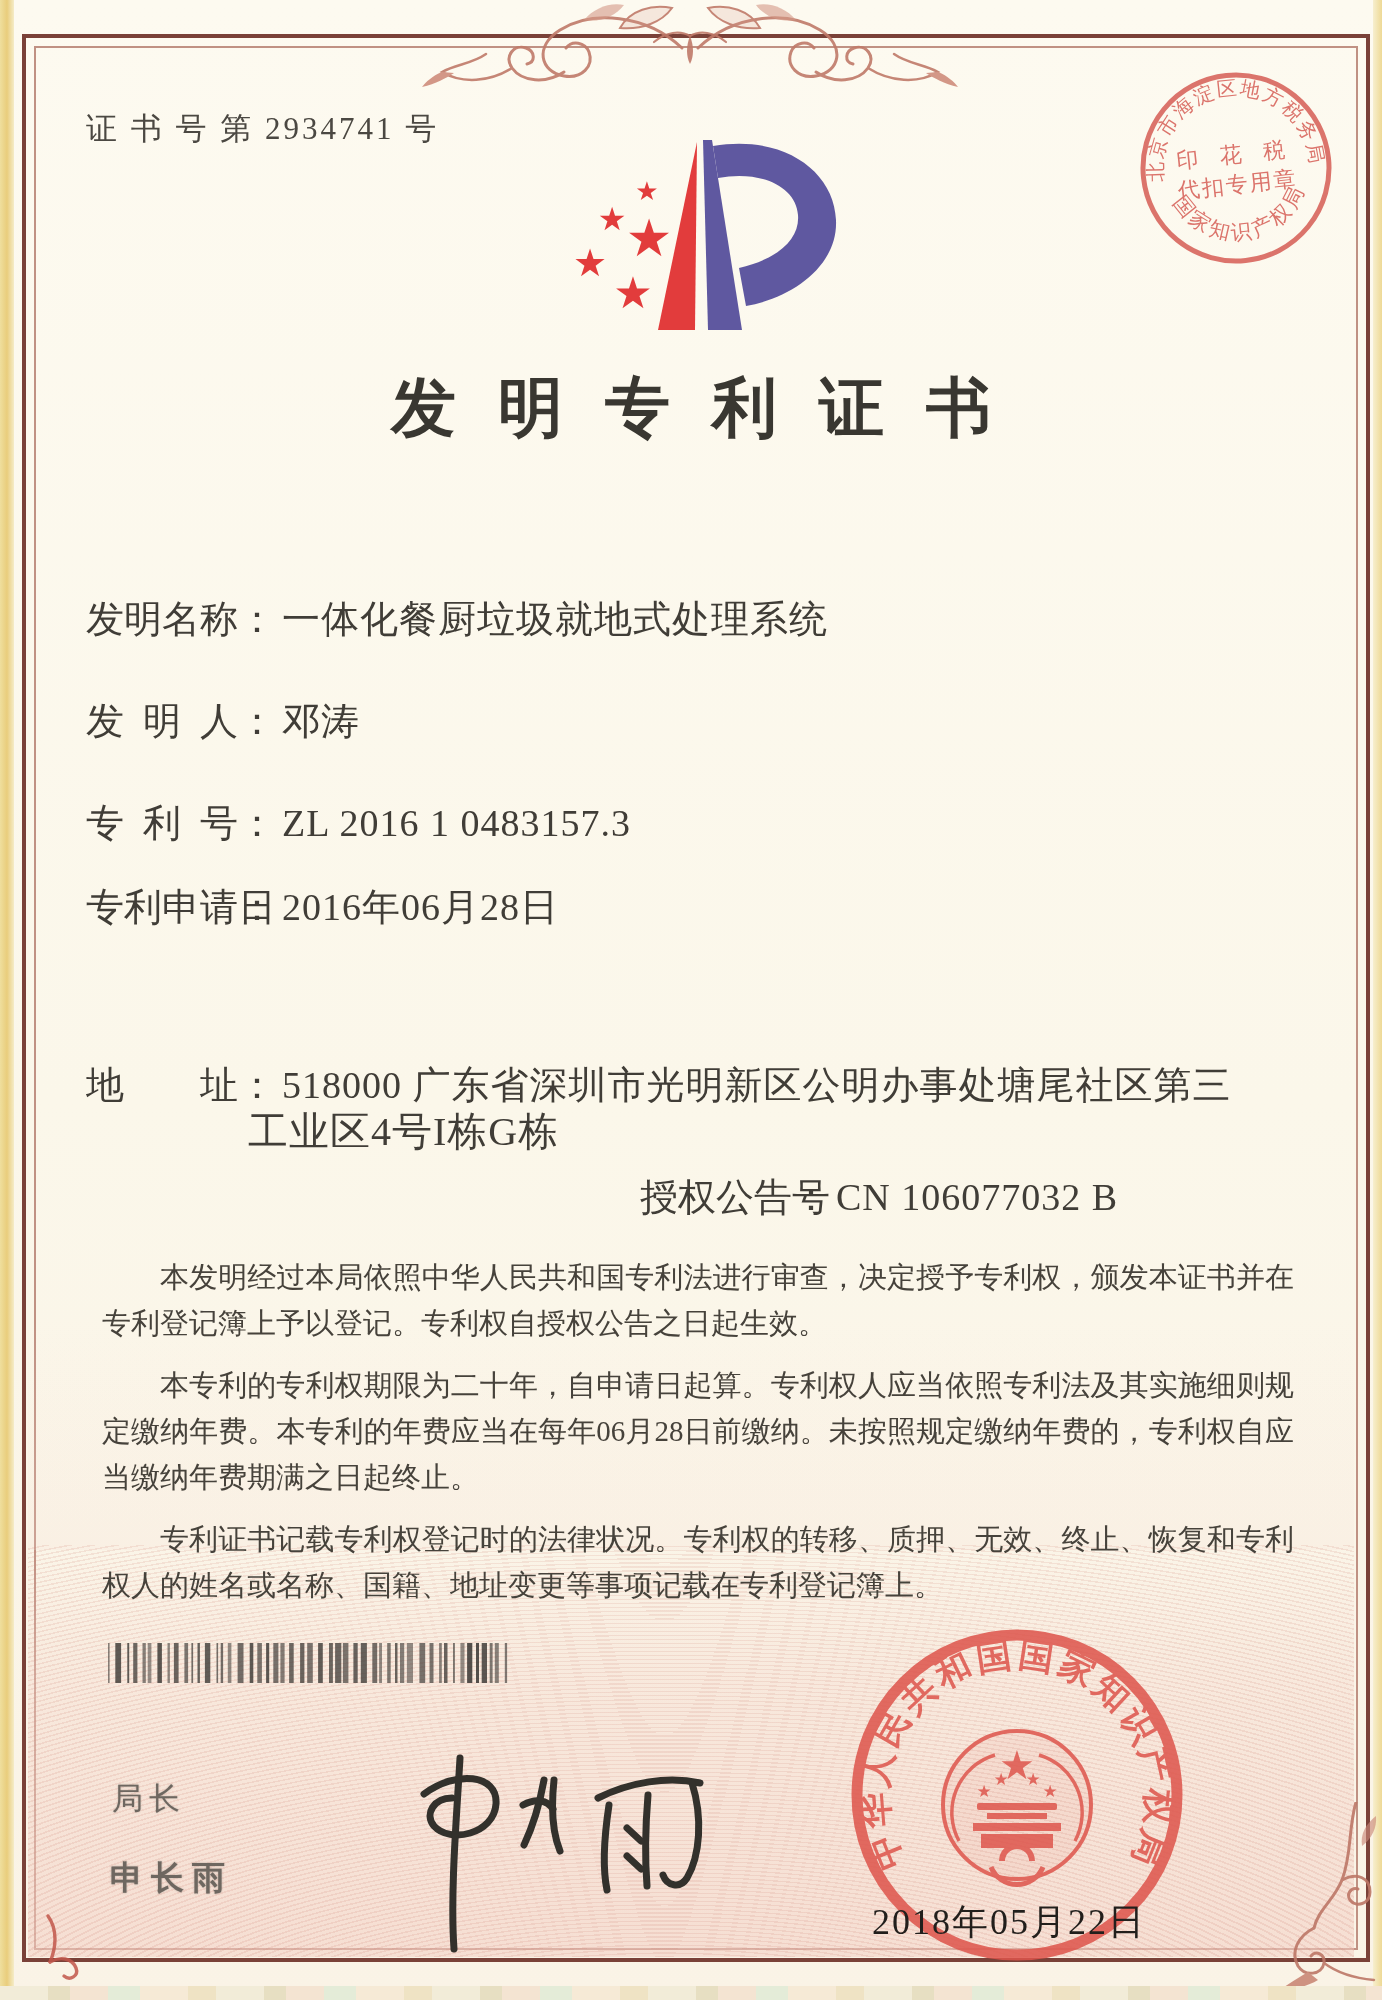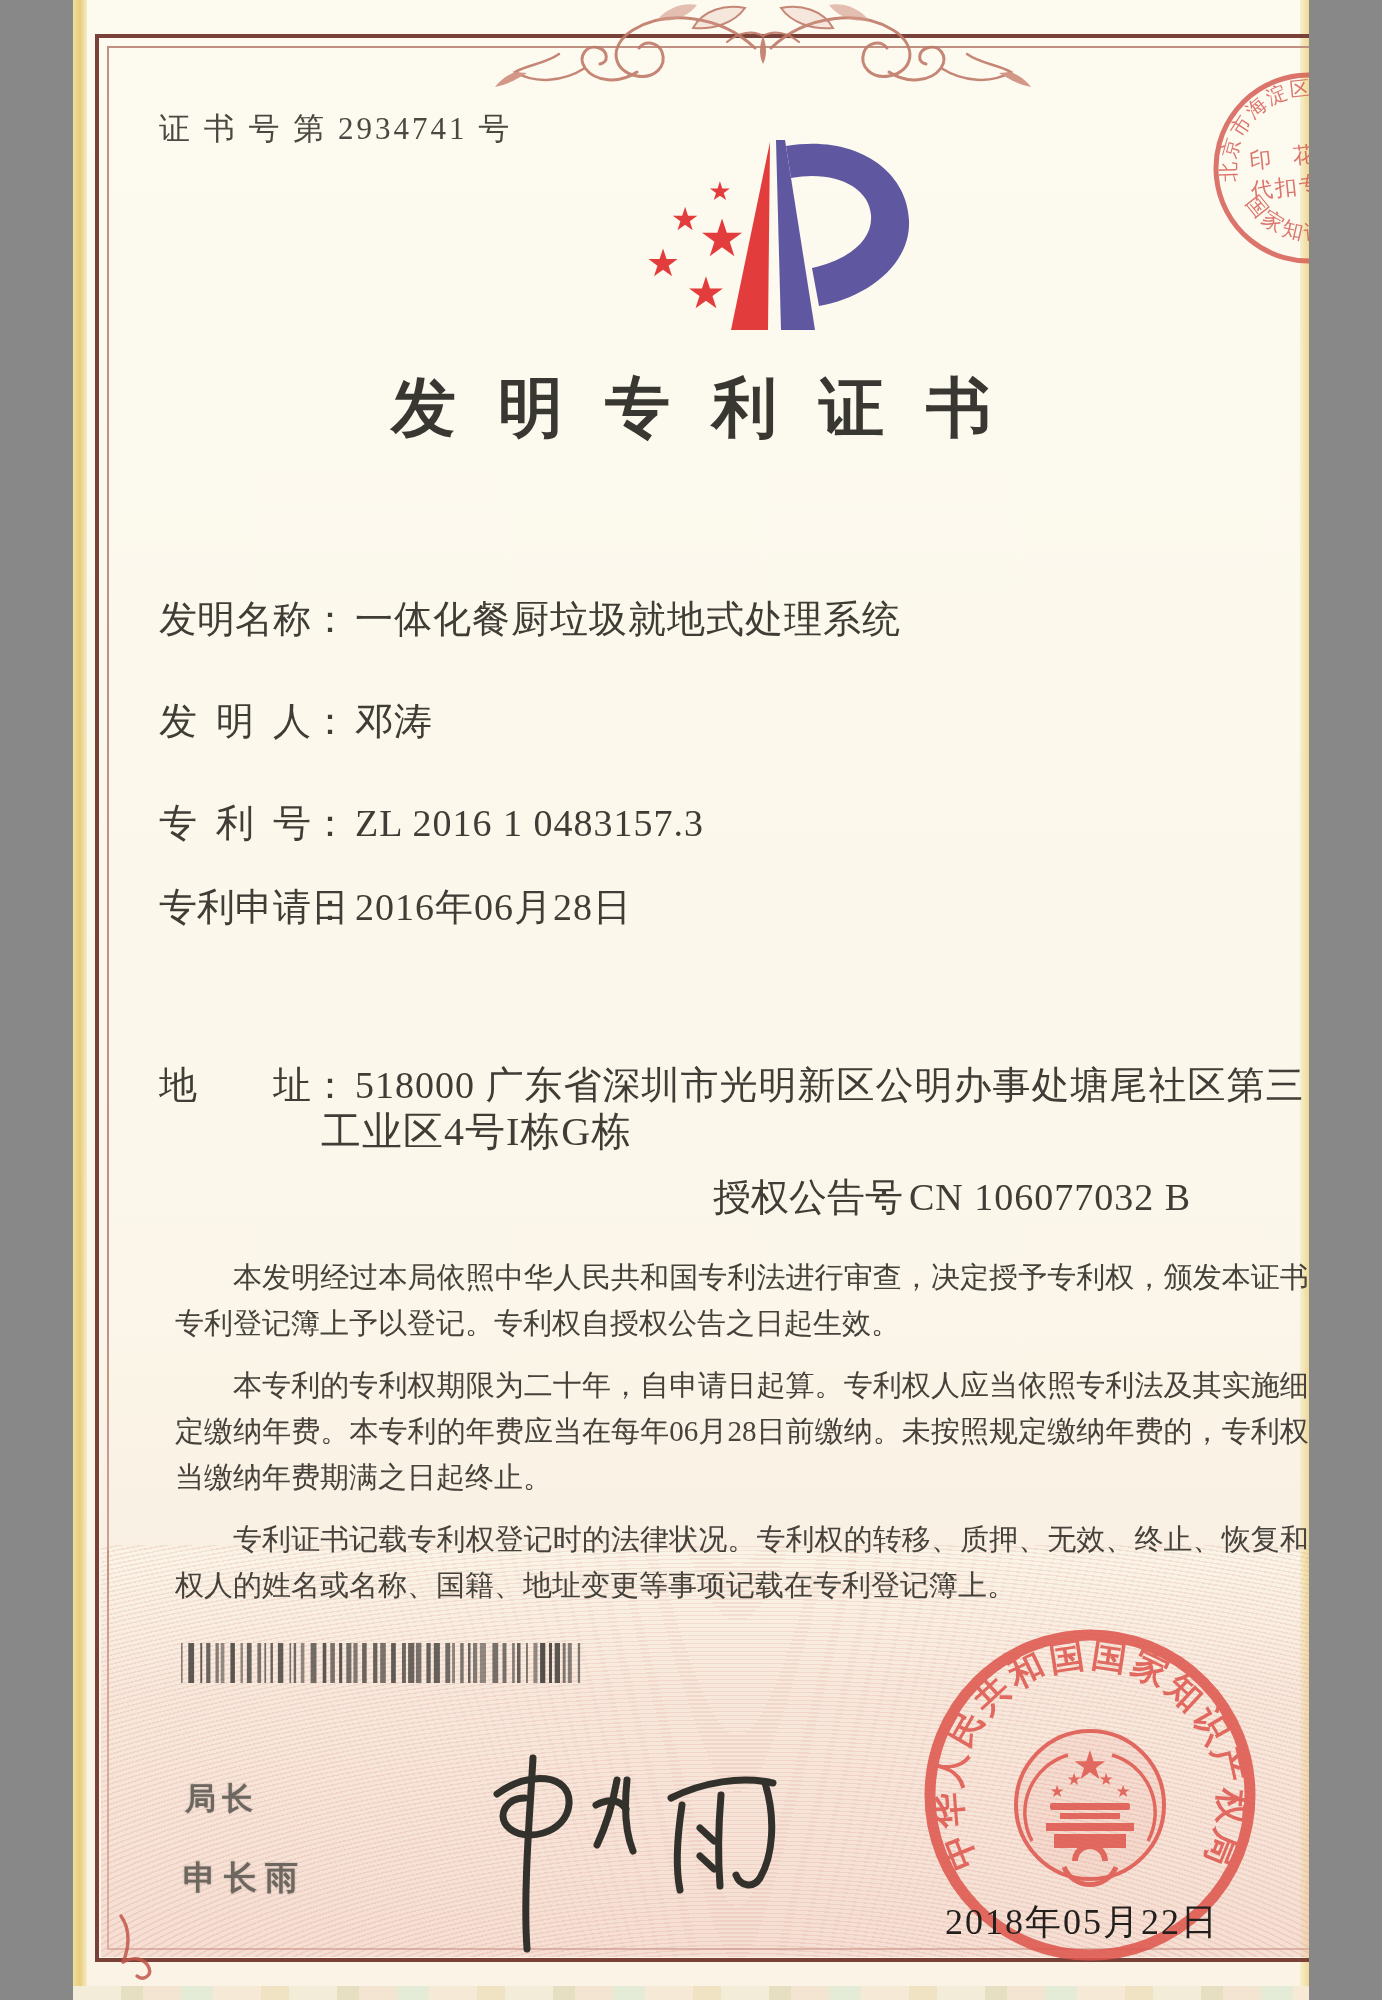--- a/index.html
+++ b/index.html
@@ -1,17 +1,17 @@
 <!DOCTYPE html>
 <html><head>
 <meta charset="utf-8">
 <style>
   html,body{margin:0;padding:0;background:#888;}
   .page{
-    position:relative; width:1236px; height:2000px; margin:0 auto;
+    position:relative; width:1382px; height:2000px; margin:0 auto;
     background:linear-gradient(180deg,#fdfaf0 0%, #fbf7ea 55%, #faf3e6 100%);
     overflow:hidden;
     font-family:"Liberation Serif","DejaVu Serif",serif;
   }
   
   .edge-left{position:absolute;left:0;top:0;width:14px;height:2000px;
     background:linear-gradient(90deg,#efdf9e,#e9cd7c 50%,#f5ecc8);}
   .edge-right{position:absolute;right:0;top:0;width:9px;height:2000px;
     background:linear-gradient(90deg,#f7efcf,#eed995);}
   .edge-bottom{position:absolute;left:0;bottom:0;width:100%;height:14px;
@@ -43,21 +43,21 @@
   .addr2{position:absolute;left:248px;top:1104px;font-size:40px;color:#403d37;letter-spacing:1px;}
   .f-grantdate{top:1172px;} .f-grantno{top:1172px;left:640px;}
 
   .body-text{position:absolute;left:86px;top:1238px;width:1224px;
     font-size:29px;line-height:46px;color:#46423b;text-align:justify;}
   .body-text p{margin:16px;text-indent:2em;font-family:Liberation Serif, serif;}
 
   .barcode{position:absolute;left:108px;top:1643px;width:402px;height:40px;opacity:.82;filter:blur(.4px);}
 
   .director-label{position:absolute;left:112px;top:1778px;font-size:31px;color:#6e6760;
-    letter-spacing:6px;font-weight:700;text-shadow:0 0 2px rgba(110,103,96,.45);}
+    letter-spacing:6px;font-weight:400;text-shadow:0 0 2px rgba(110,103,96,.45);}
   .director-name{position:absolute;left:110px;top:1856px;font-size:33px;color:#6e6760;
     letter-spacing:8px;font-weight:600;text-shadow:0 0 2px rgba(110,103,96,.5);}
 
   .signature{position:absolute;left:346px;top:1742px;}
 
   .tax-seal{position:absolute;left:1134px;top:66px;transform:rotate(-6deg);}
   .office-seal{position:absolute;left:845px;top:1623px;}
   .issue-date{position:absolute;left:872px;top:1898px;font-size:36px;color:#221f1c;letter-spacing:2px;}
 
   .logo{position:absolute;left:520px;top:126px;}

